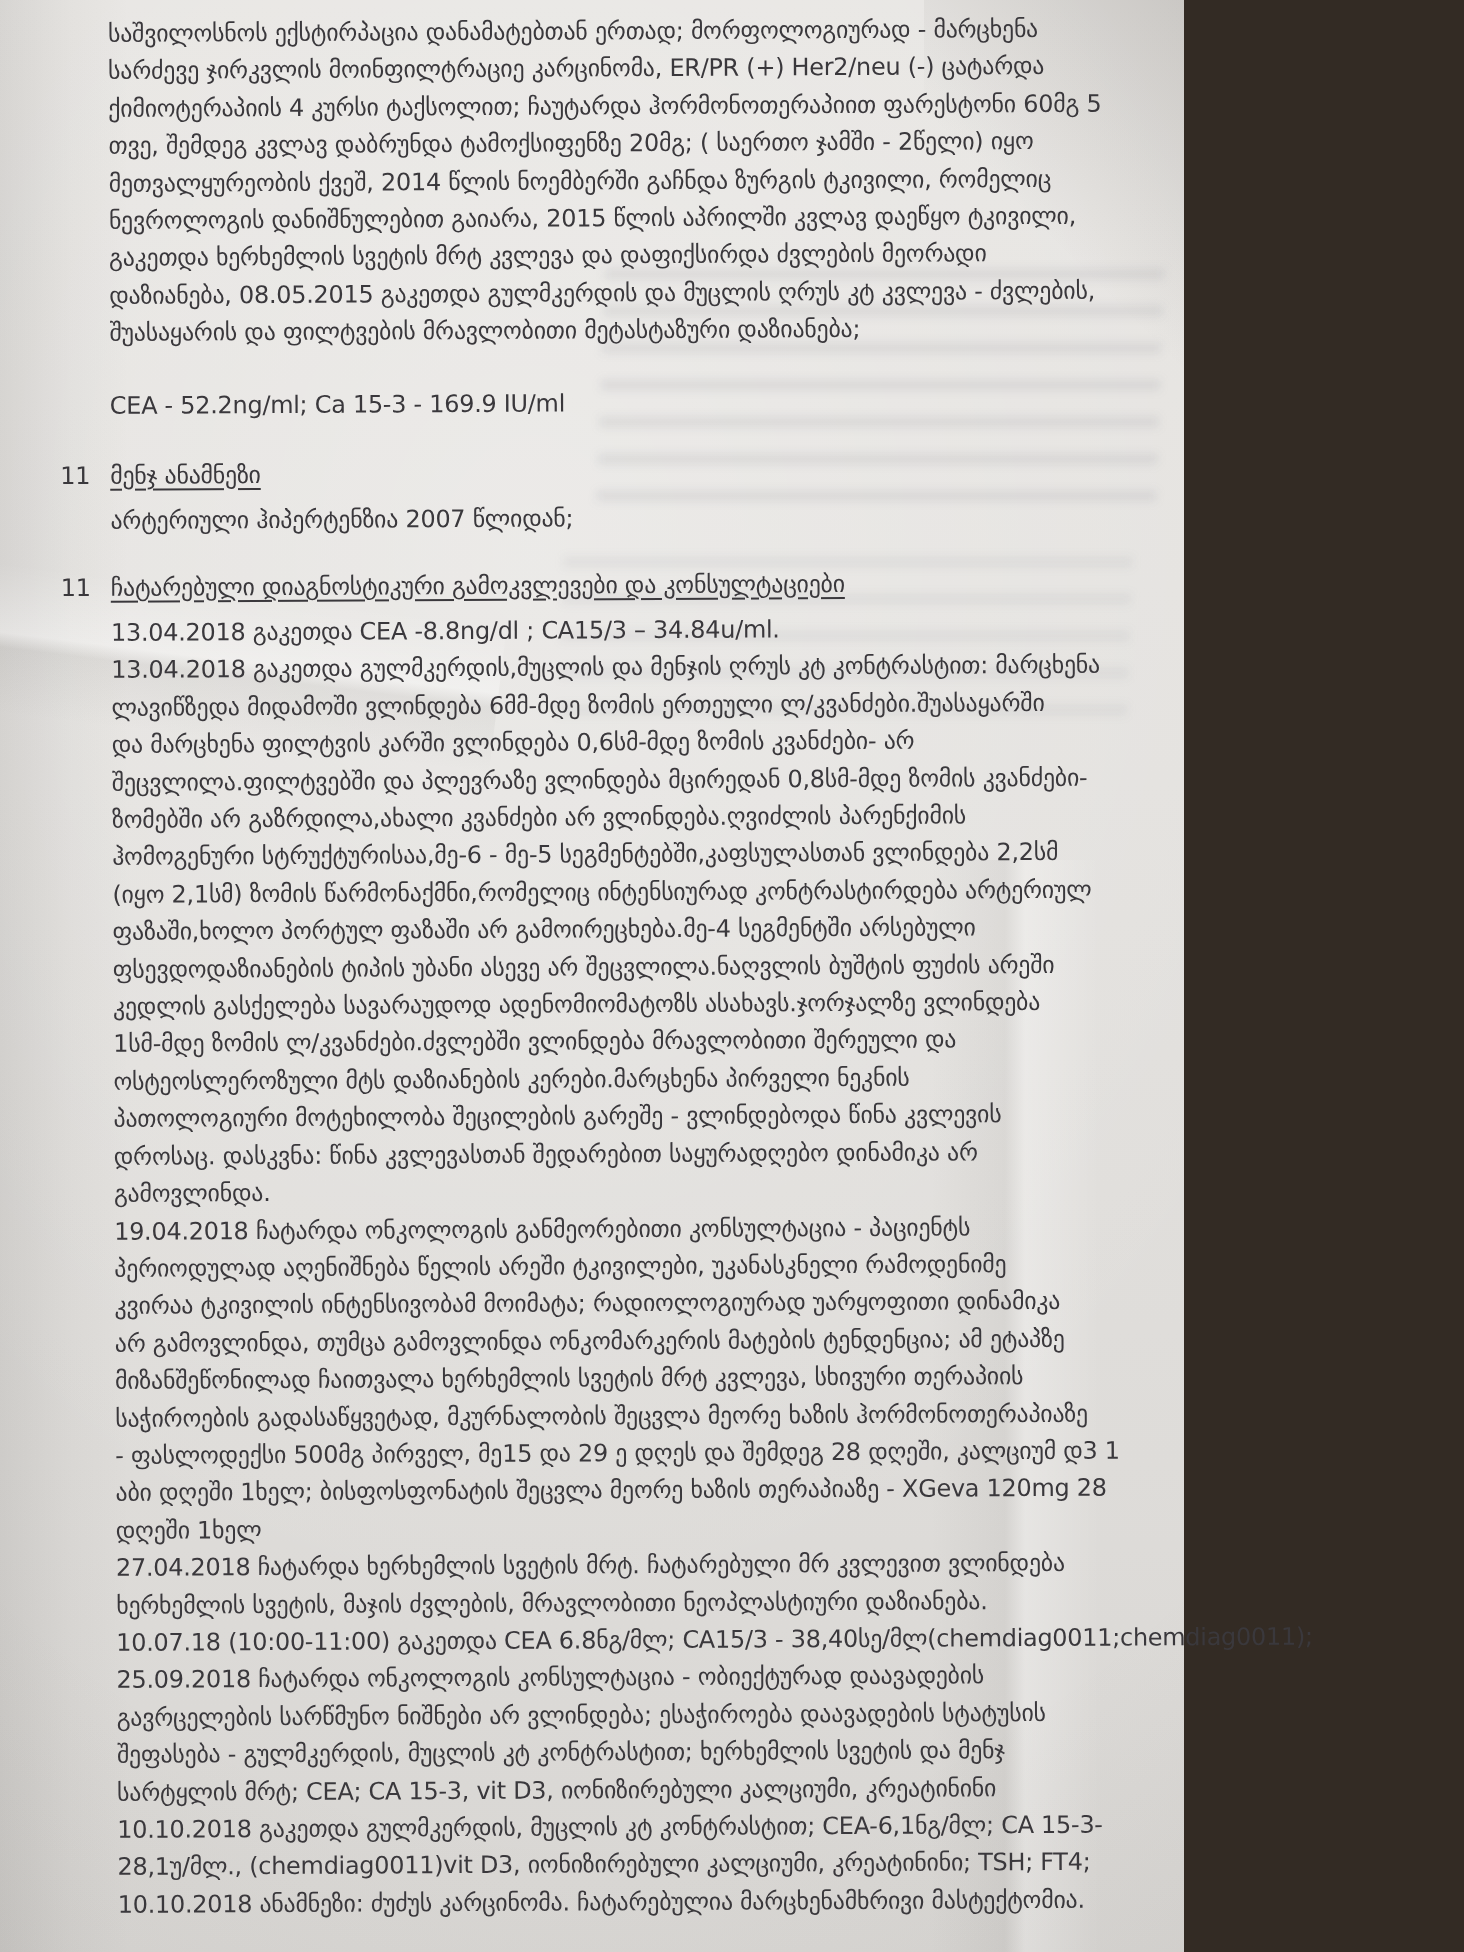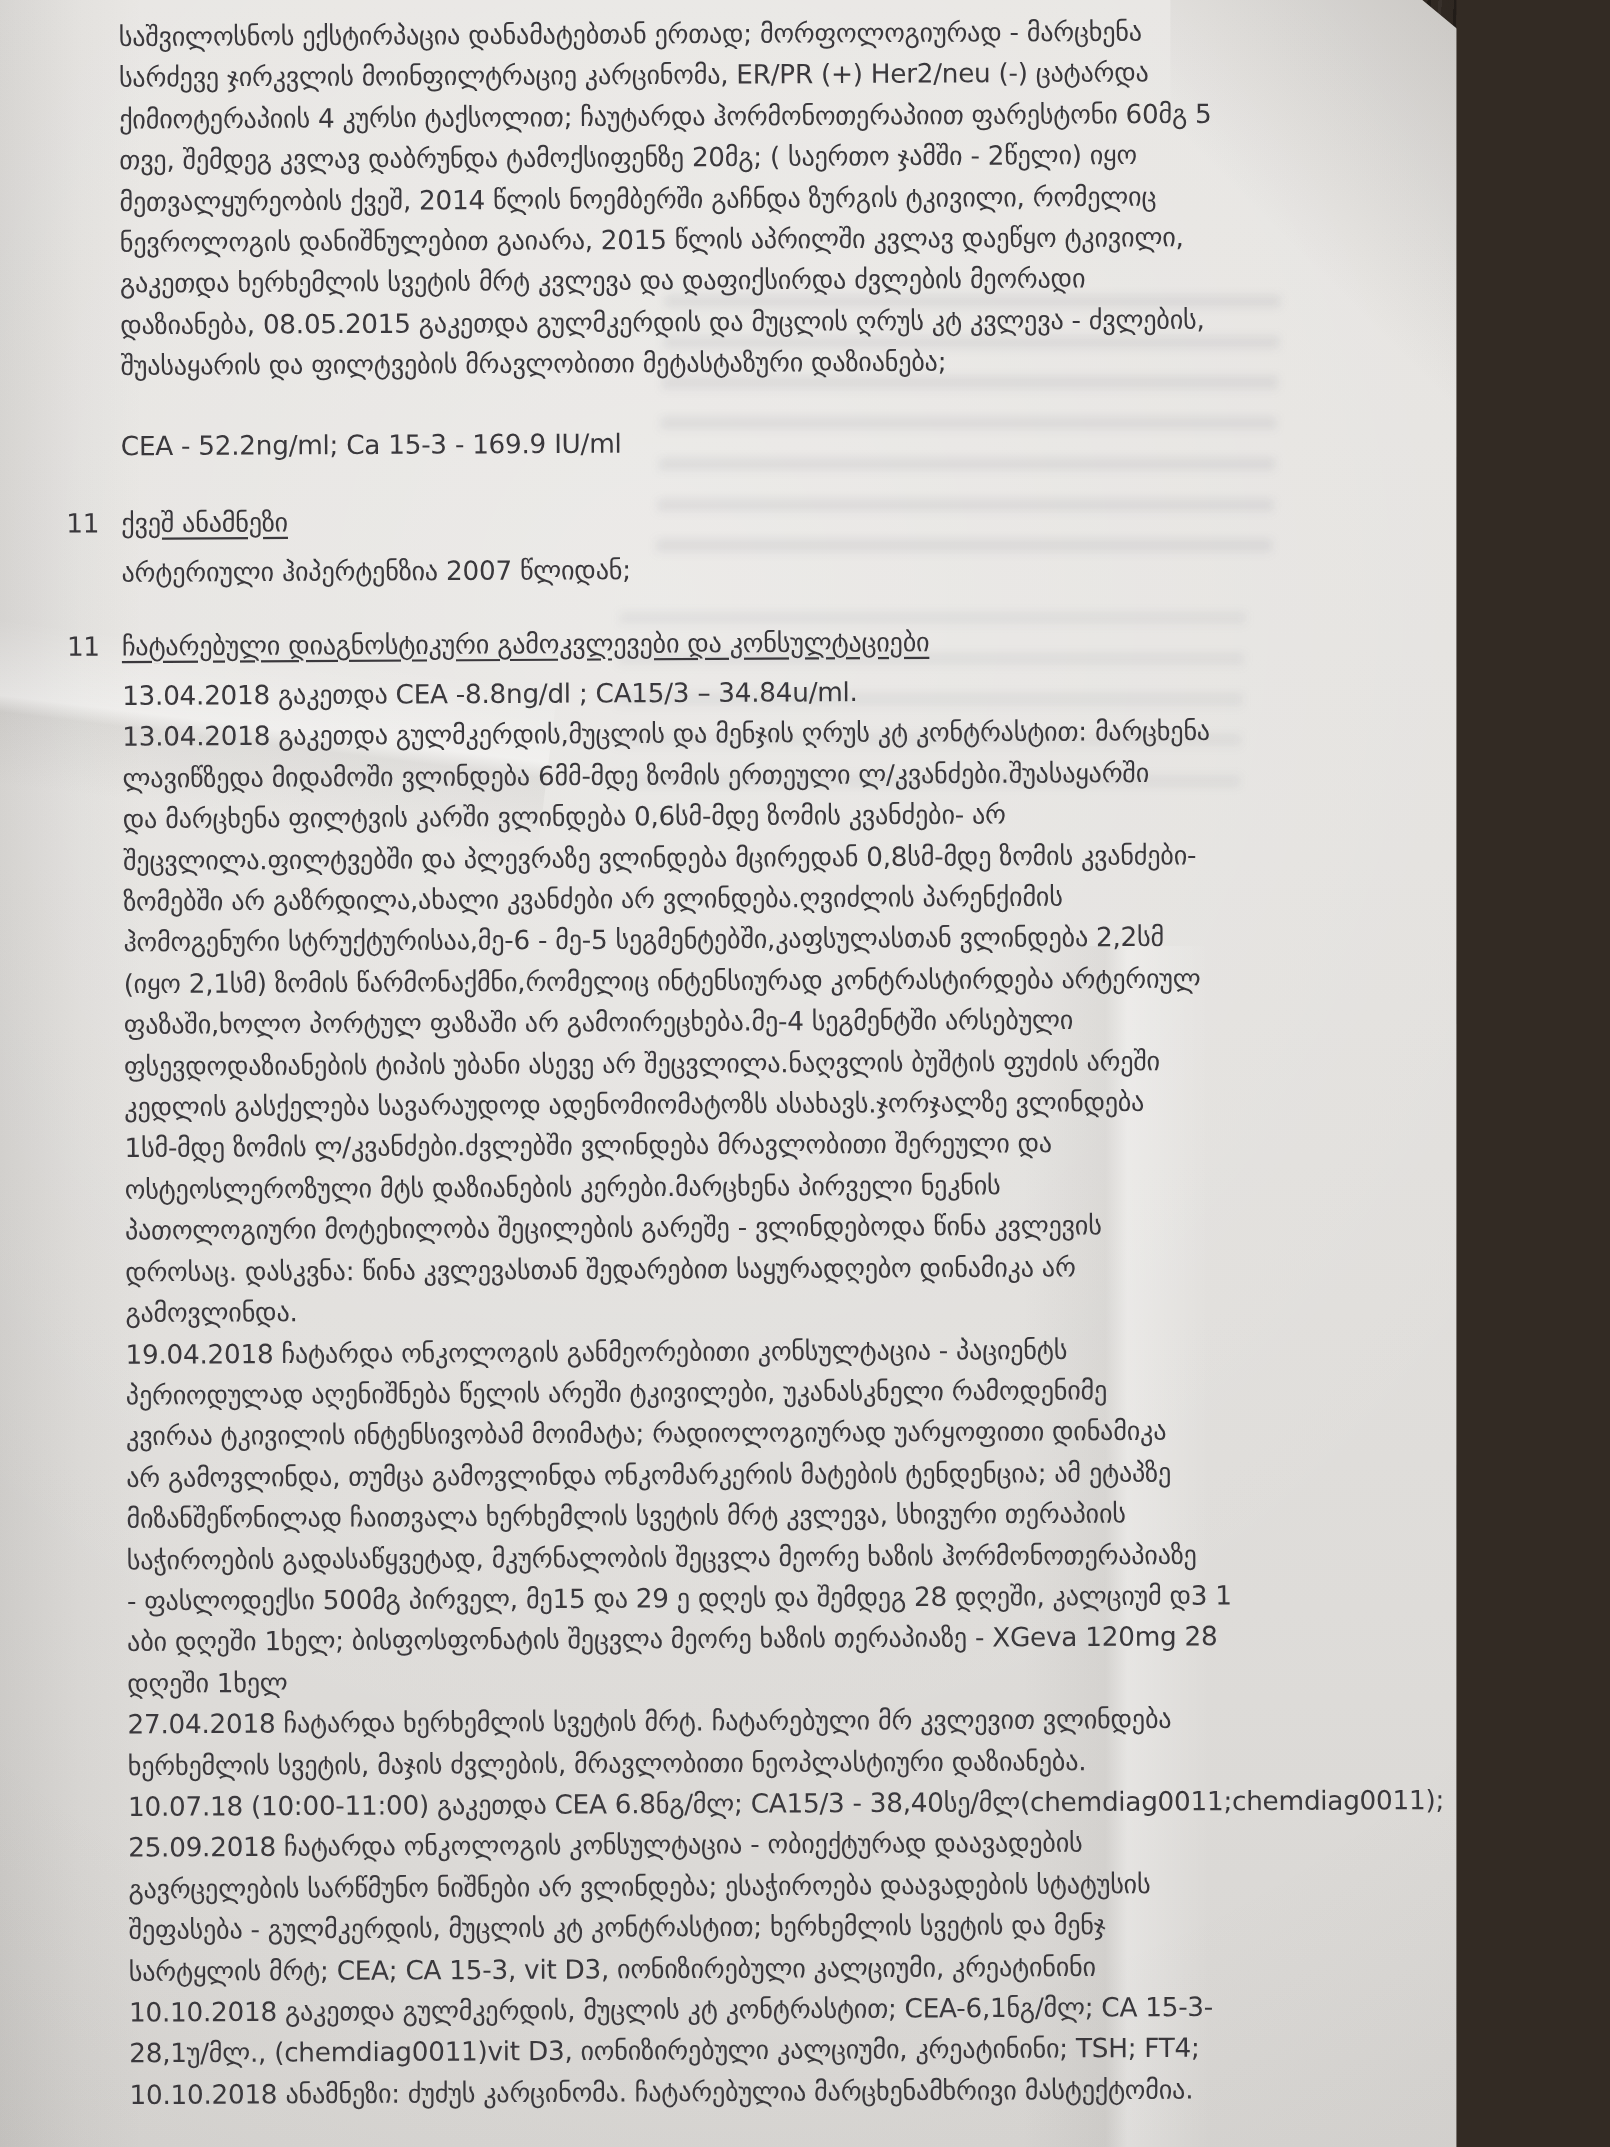--- a/index.html
+++ b/index.html
@@ -1,21 +1,21 @@
 <!DOCTYPE html>
 <html style="--ink: #3a383c;"><head>
 <meta charset="utf-8">
 <style>
   * { margin: 0; padding: 0; box-sizing: border-box; }
   html, body { width: 1464px; height: 1952px; overflow: hidden; }
   body {
     font-family: "DejaVu Sans", sans-serif;
     background: #332b24;
   }
-  .photo { position: relative; width: 1324px; height: 1952px; }
+  .photo { position: relative; width: 1184px; height: 1952px; }
 
   
   .wood {
     position: absolute; inset: 0;
     background:
       repeating-linear-gradient(93deg,
         rgba(0,0,0,0.28) 0 3px, transparent 3px 10px,
         rgba(255,255,255,0.04) 10px 13px, transparent 13px 24px),
       linear-gradient(100deg, #4a4036 0%, #362e27 25%, #443a31 55%, #2e2721 80%, #3a322b 100%);
   }
@@ -122,21 +122,21 @@
           <div class="tline">მეთვალყურეობის ქვეშ, 2014 წლის ნოემბერში გაჩნდა ზურგის ტკივილი, რომელიც</div>
           <div class="tline">ნევროლოგის დანიშნულებით გაიარა, 2015 წლის აპრილში კვლავ დაეწყო ტკივილი,</div>
           <div class="tline">გაკეთდა ხერხემლის სვეტის მრტ კვლევა და დაფიქსირდა ძვლების მეორადი</div>
           <div class="tline">დაზიანება, 08.05.2015 გაკეთდა გულმკერდის და მუცლის ღრუს კტ კვლევა - ძვლების,</div>
           <div class="tline">შუასაყარის და ფილტვების მრავლობითი მეტასტაზური დაზიანება;</div>
         </div>
 
       <div class="block lab">CEA - 52.2ng/ml; Ca 15-3 - 169.9 IU/ml</div>
 
       <div class="sec-head sec-head-11">
-        <span class="sec-num">11</span><span class="sec-title">ქვეშ ანამნეზი</span>
+        <span class="sec-num">11</span><span class="sec-title">მენჯ ანამნეზი</span>
       </div>
       <div class="block body-11">
           <div class="tline">არტერიული ჰიპერტენზია 2007 წლიდან;</div>
         </div>
 
       <div class="sec-head sec-head-12">
         <span class="sec-num">11</span><span class="sec-title">ჩატარებული დიაგნოსტიკური გამოკვლევები და კონსულტაციები</span>
       </div>
       <div class="block body-12">
           <div class="tline">13.04.2018 გაკეთდა CEA -8.8ng/dl ; CA15/3 – 34.84u/ml.</div>

